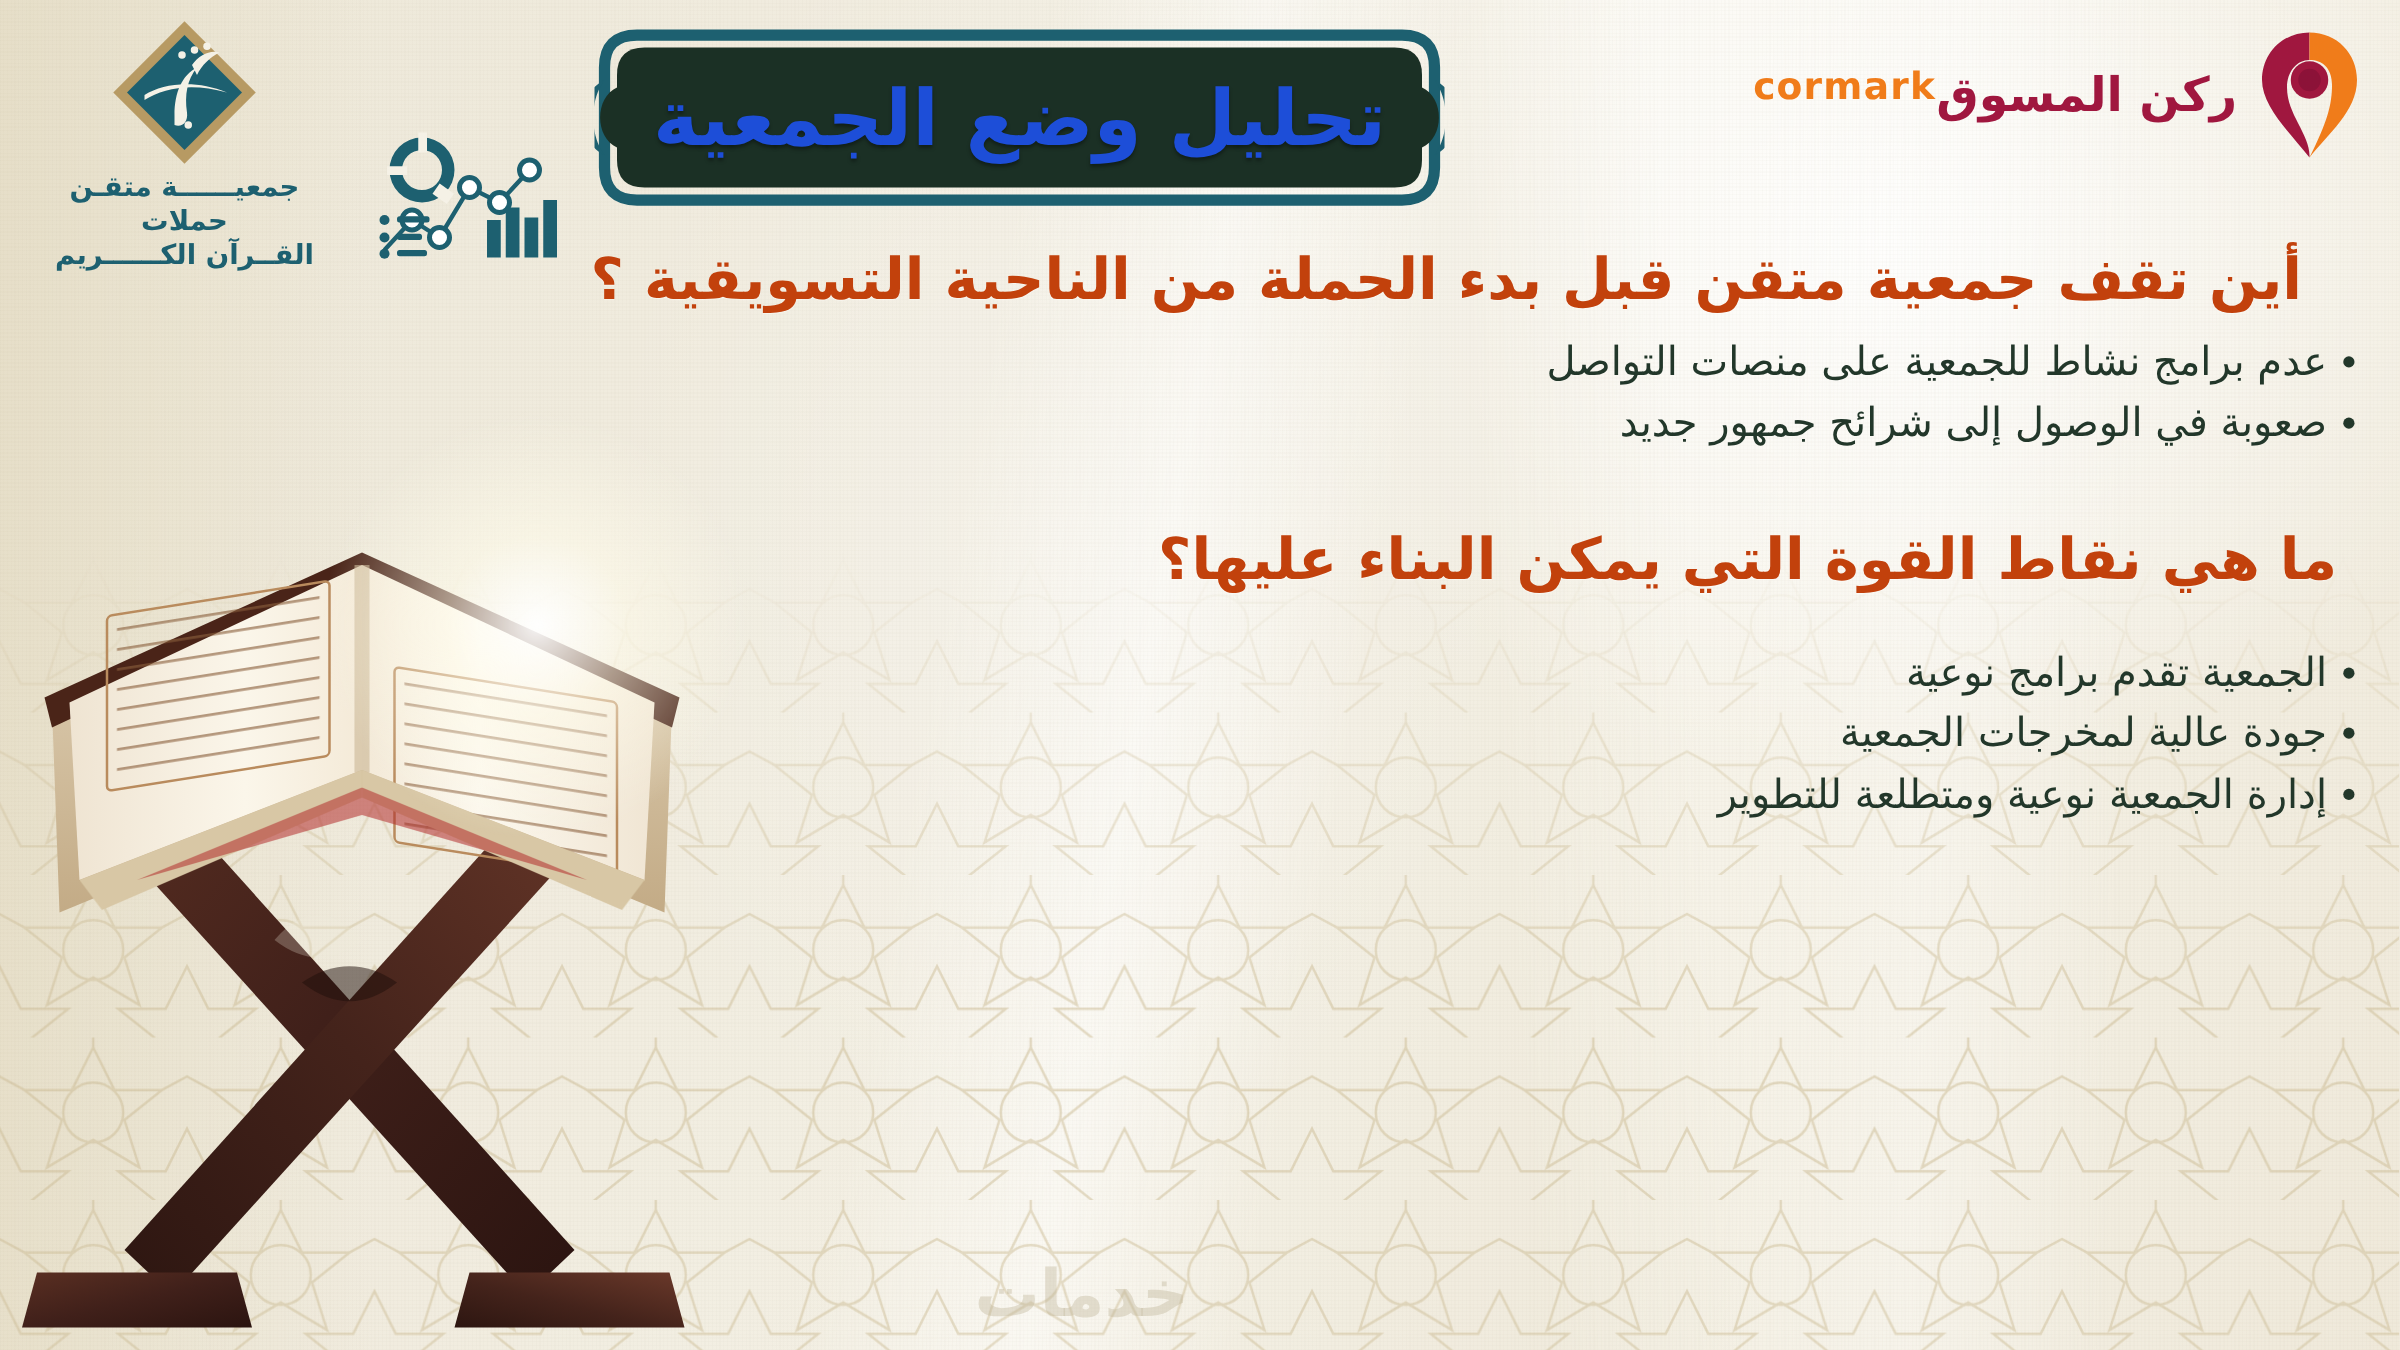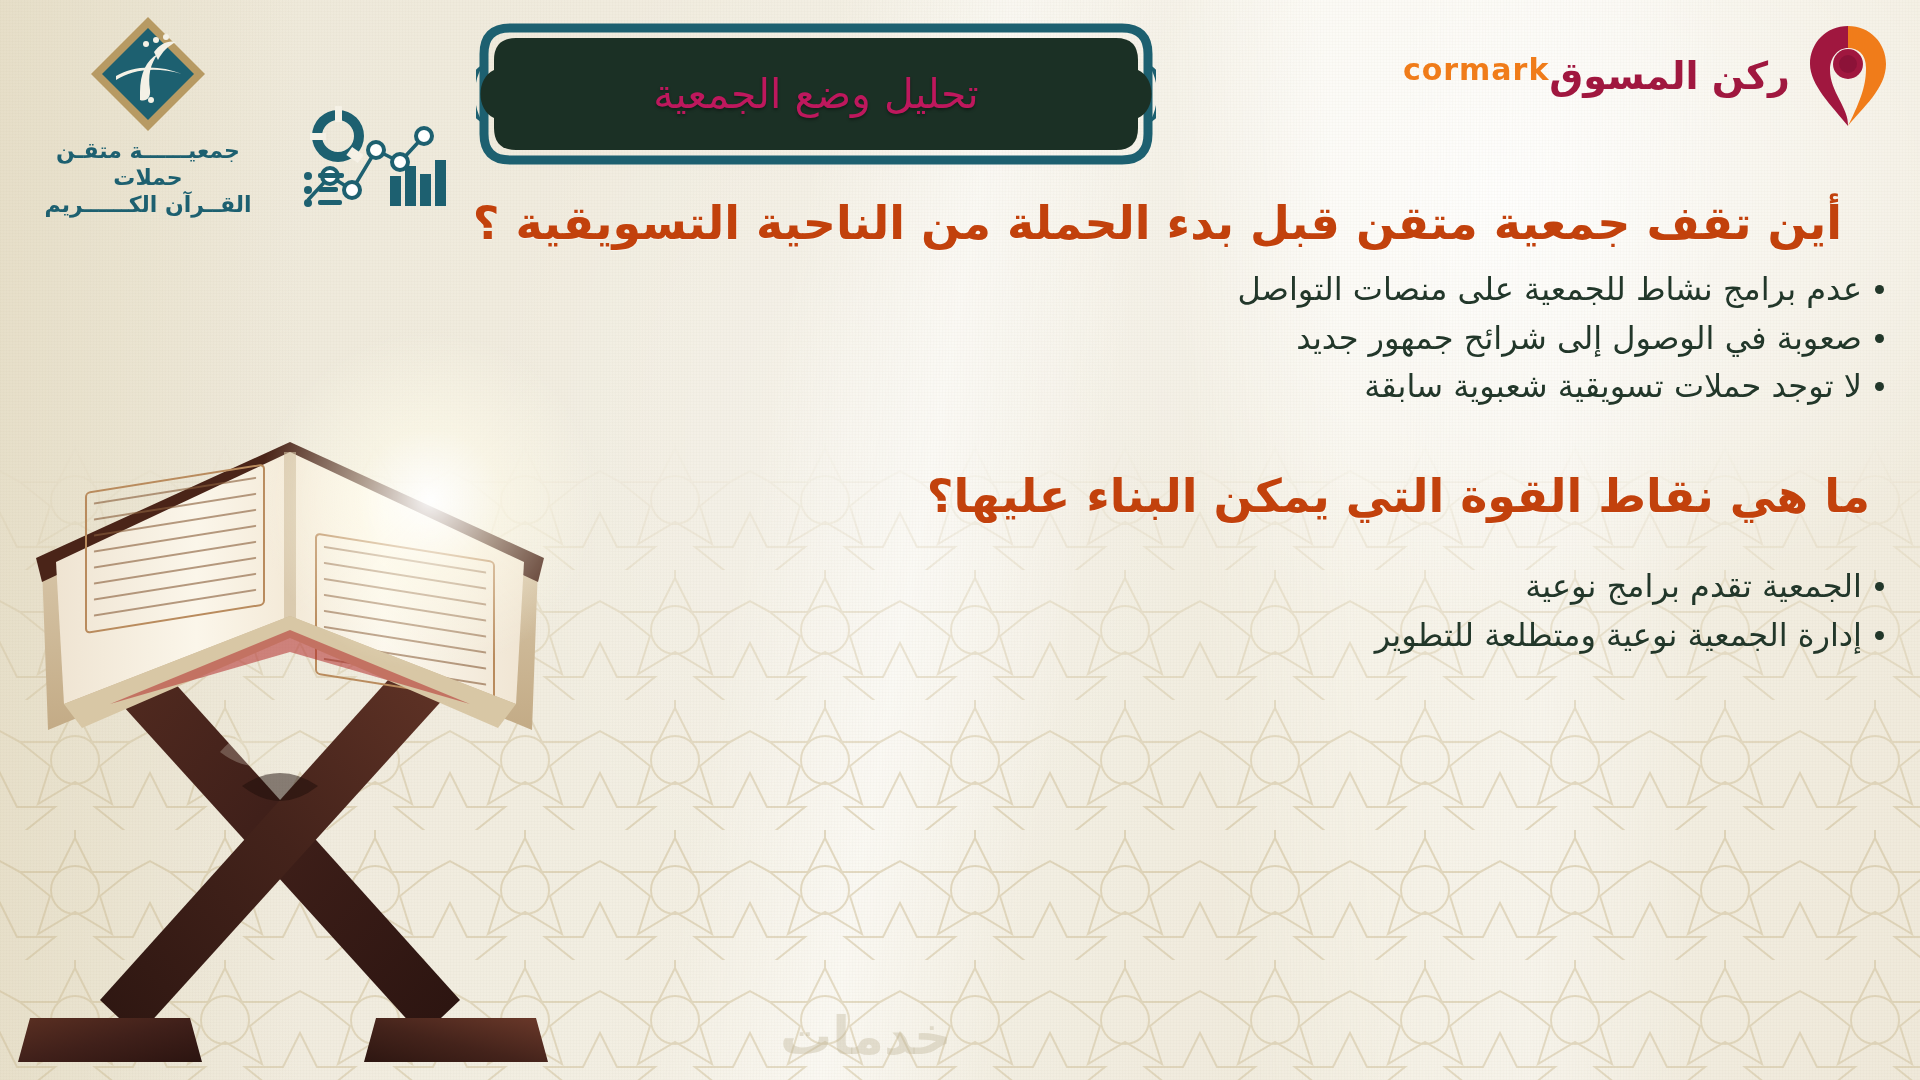--- a/index.html
+++ b/index.html
@@ -44,21 +44,21 @@
   .cormark-pin{width:96px;height:108px;flex:0 0 auto;}
   .cormark-words{display:flex;flex-direction:row;align-items:flex-start;line-height:1;}
   .cormark-ar{font-size:38px;font-weight:700;color:#a0173f;letter-spacing:0;}
   .cormark-en{font-size:30px;font-weight:700;color:#f07c1a;letter-spacing:1px;
     font-family:"DejaVu Sans","Liberation Sans",sans-serif;margin-top:-2px;direction:ltr;}
 
   
   .title-wrap{position:absolute;left:476px;top:20px;width:680px;height:148px;}
   .title-deco{position:absolute;inset:0;}
   .title-text{position:absolute;inset:0;display:flex;align-items:center;justify-content:center;
-    color:#be185d;font-size:41px;font-weight:400;letter-spacing:0;
+    color:#1d4ed8;font-size:62px;font-weight:700;letter-spacing:0;
     text-shadow:0 2px 3px rgba(0,0,0,.35);}
 
   
   .analytics-icon{position:absolute;left:292px;top:104px;width:160px;height:104px;}
 
   
   .content{position:absolute;right:0;top:196px;width:1600px;padding-left:0;}
   .q-heading{color:#c2410c;font-weight:700;font-size:46px;line-height:1.2;
     text-align:right;padding-right:26px;text-shadow:0 1px 1px rgba(255,255,255,.5);}
   .q1{margin:0 28px 0 0;}
@@ -271,28 +271,28 @@
     <div class="glow"></div>
   </div>
 
   <div class="content">
 
     <section class="sec1">
       <h2 class="q-heading q1">أين تقف جمعية متقن قبل بدء الحملة من الناحية التسويقية ؟</h2>
       <ul class="bullets">
         <li>عدم برامج نشاط للجمعية على منصات التواصل</li>
         <li>صعوبة في الوصول إلى شرائح جمهور جديد</li>
-        <li>لا توجد حملات تسويقية شعبوية سابقة</li>
       </ul>
     </section>
 
     <section class="sec2">
       <h2 class="q-heading">ما هي نقاط القوة التي يمكن البناء عليها؟</h2>
       <ul class="bullets">
         <li>الجمعية تقدم برامج نوعية</li>
+        <li>جودة عالية لمخرجات الجمعية</li>
         <li>إدارة الجمعية نوعية ومتطلعة للتطوير</li>
       </ul>
     </section>
 
   </div>
 
   <div class="watermark">خدمات</div>
 
 </div>
 

